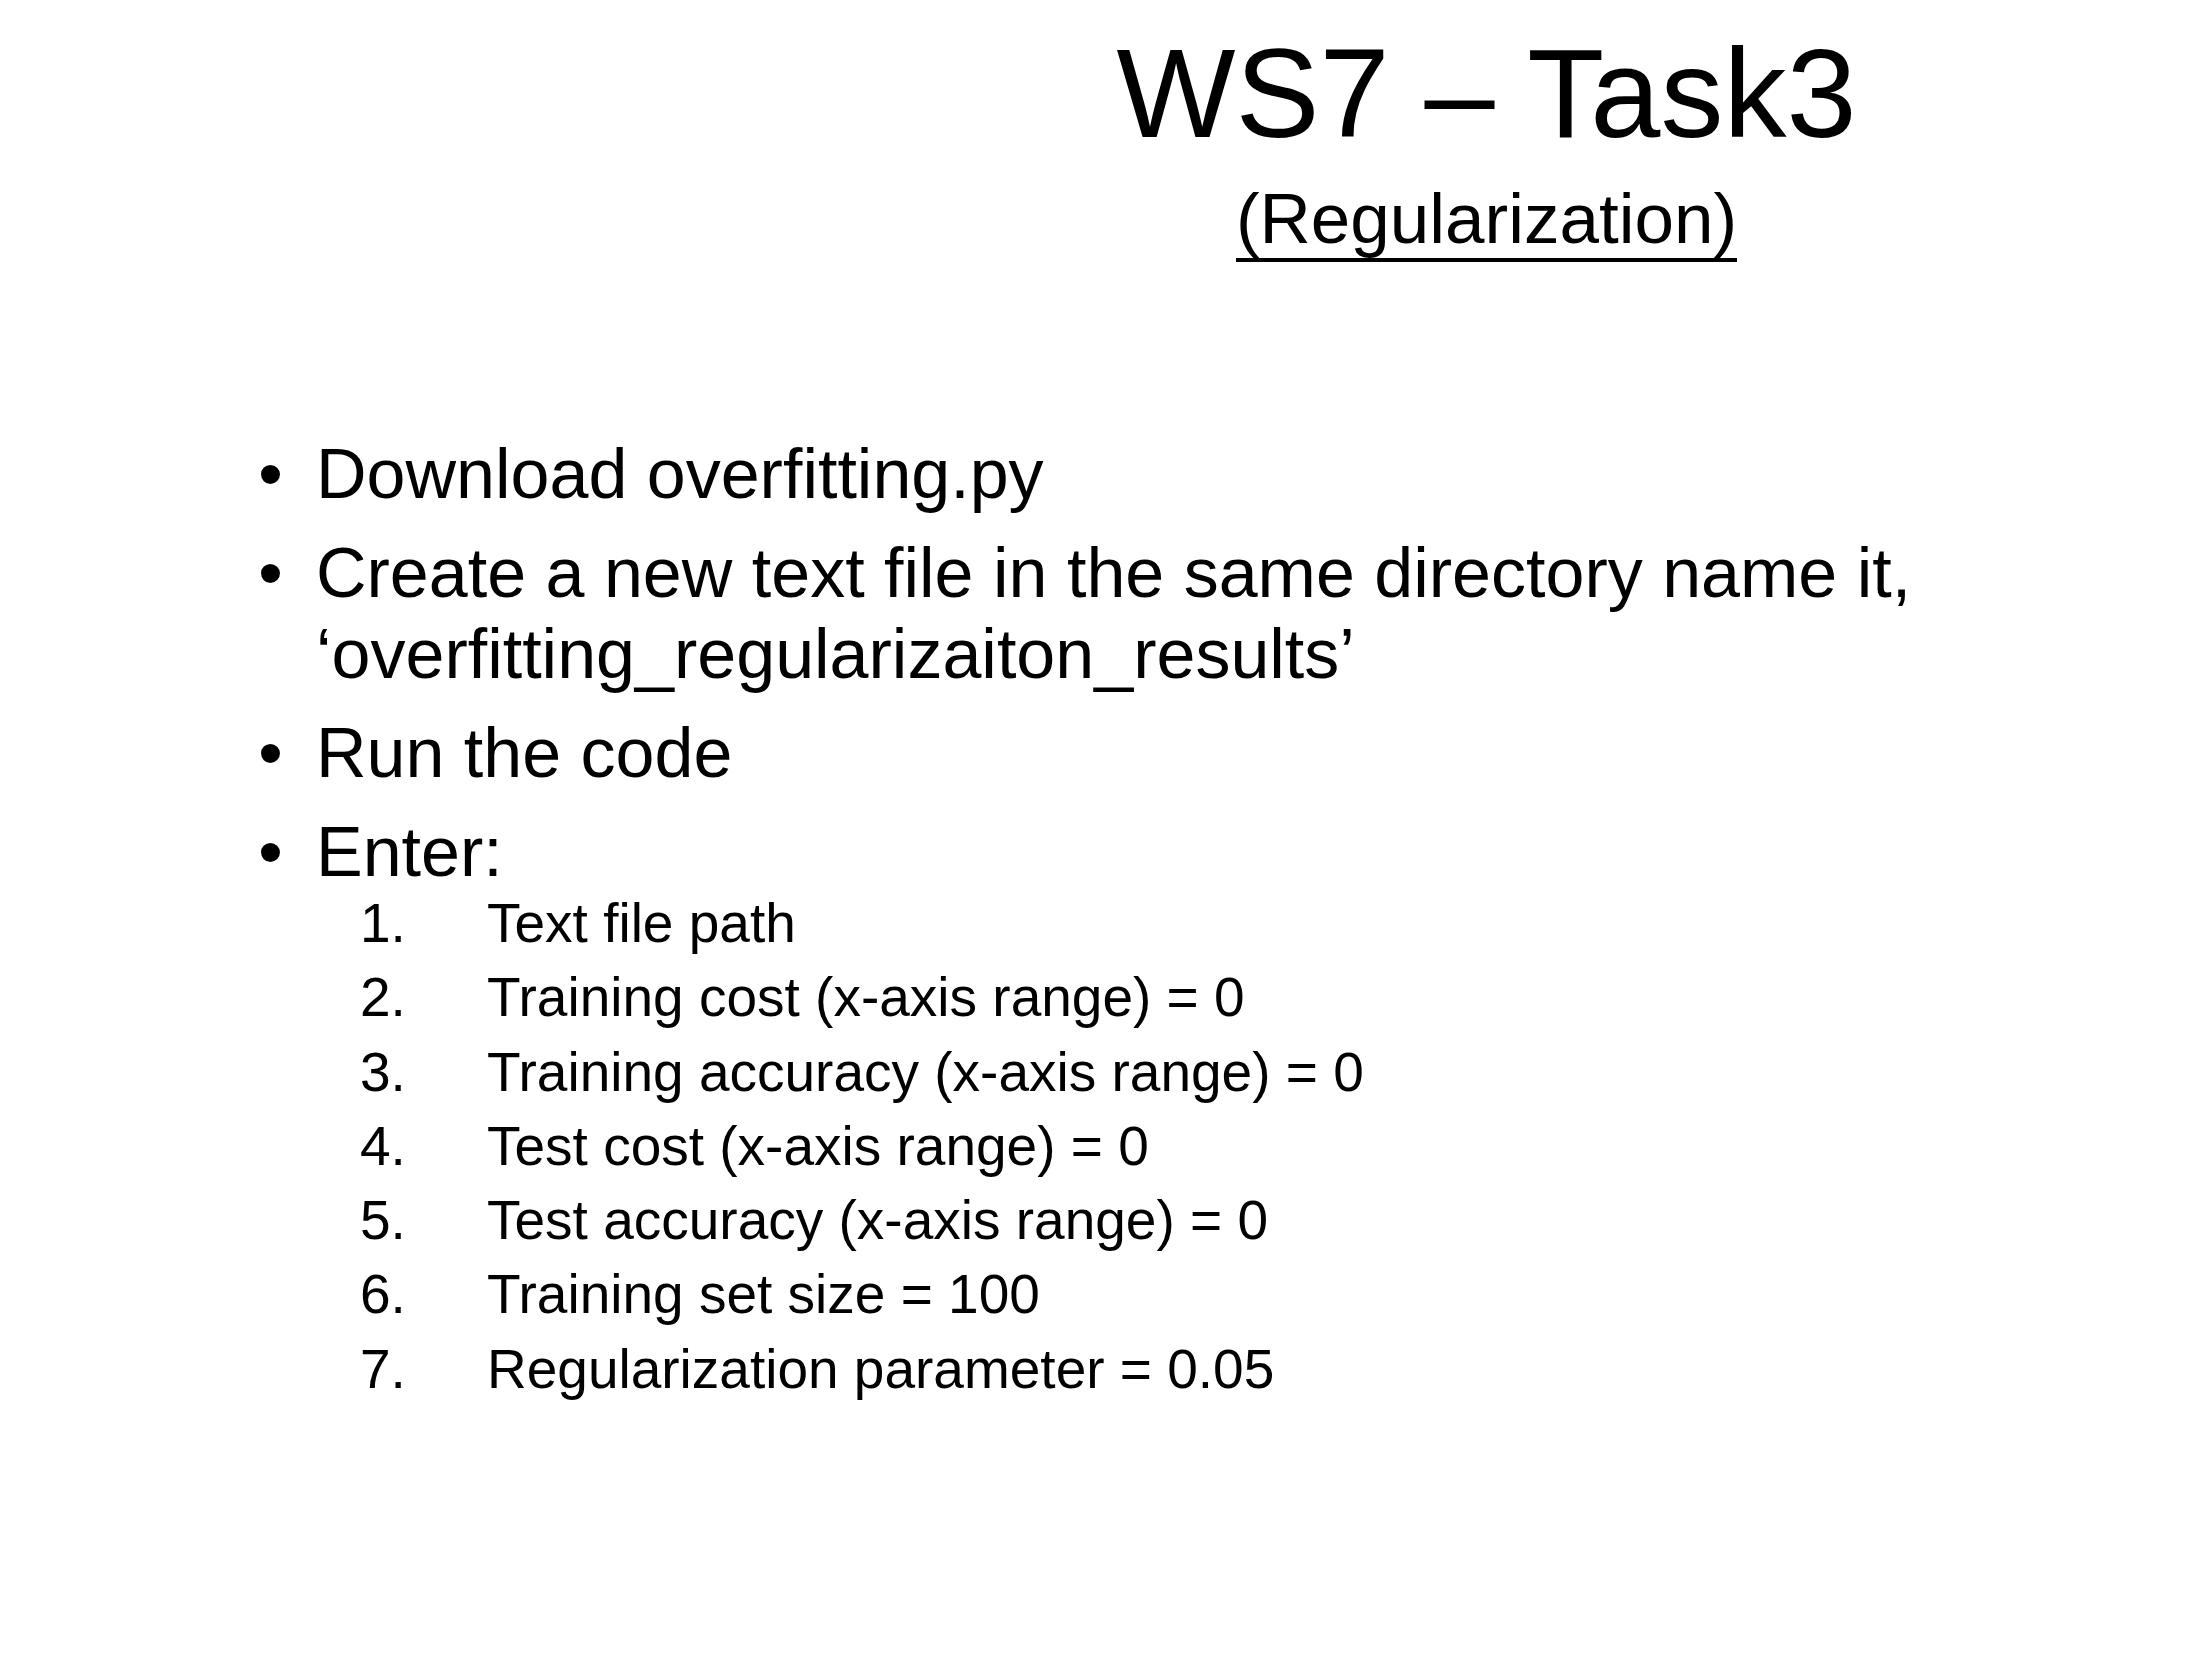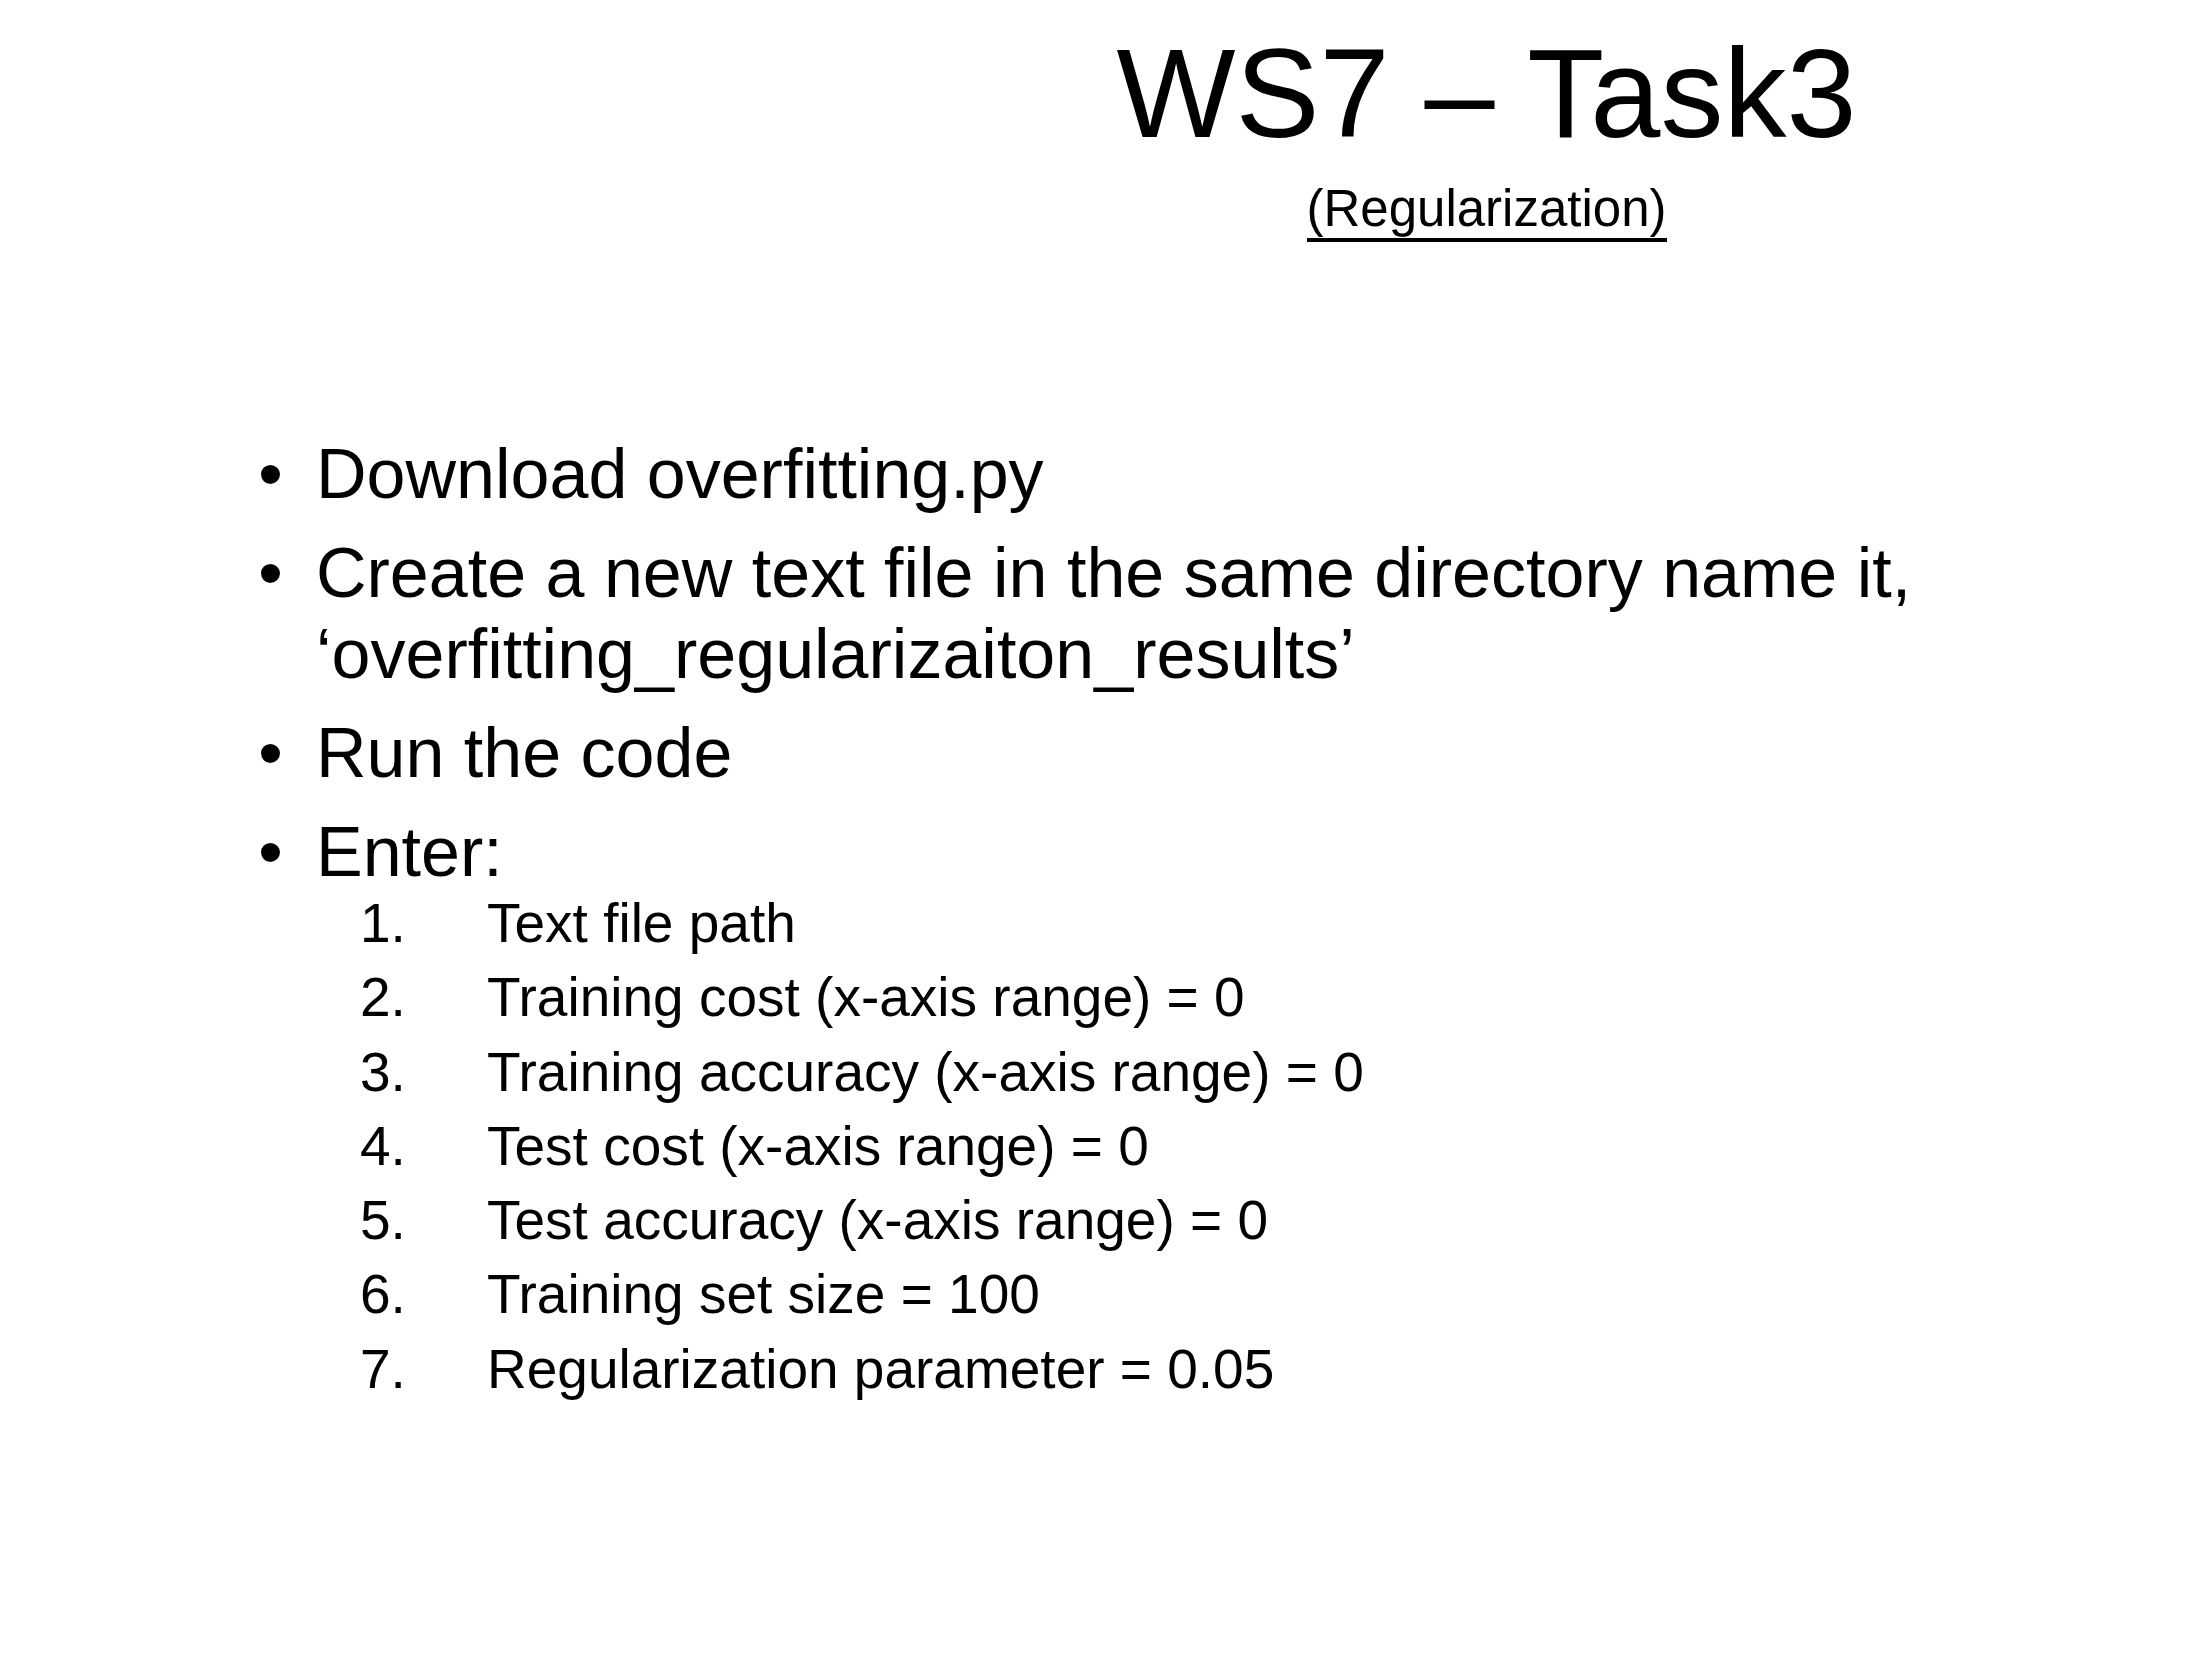--- a/index.html
+++ b/index.html
@@ -42,21 +42,21 @@
     white-space: pre;
   }
 
   .slide-subtitle-wrap {
     margin: 0;
     padding-top: 25.5px;
     text-align: center;
   }
 
   .slide-subtitle {
-    font-size: 51px;
+    font-size: 71px;
     line-height: 1.0;
     font-weight: 400;
     display: inline-block;
     border-bottom: 4.8px solid #000000;
     padding-bottom: 4.4px;
     white-space: pre;
   }
 
   
   .body-list {

